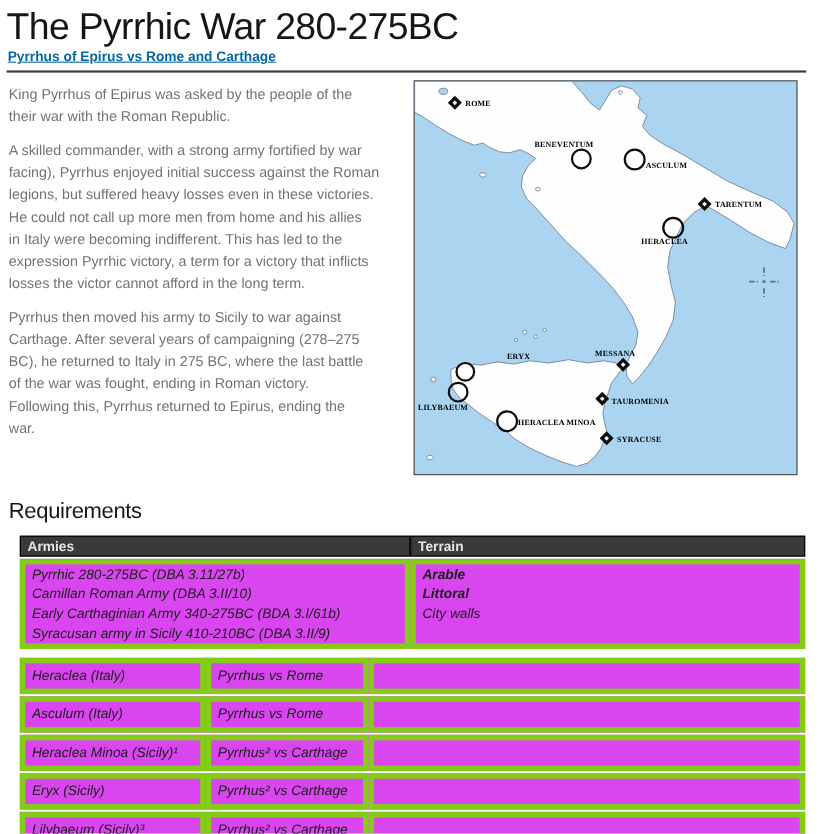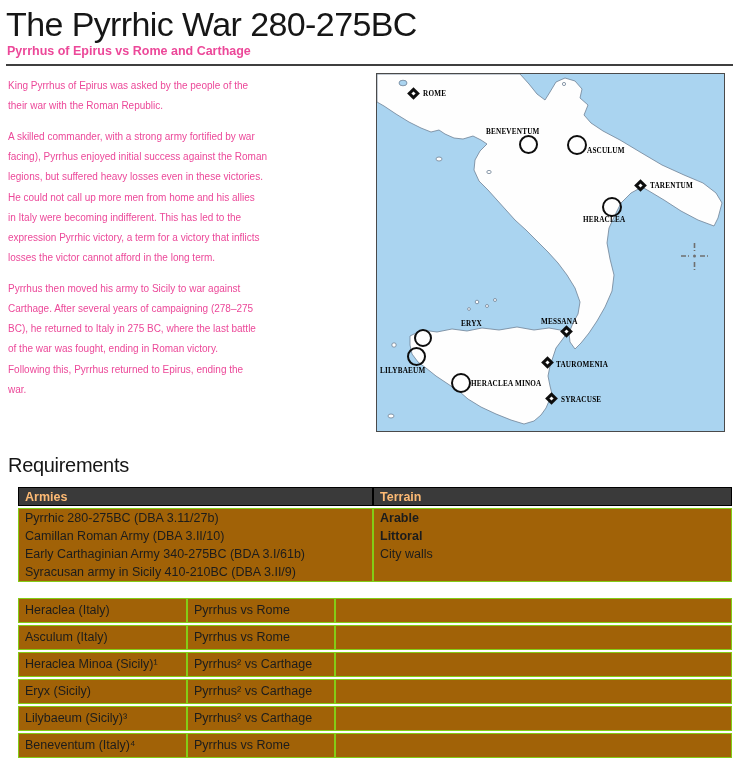--- a/index.html
+++ b/index.html
@@ -1,46 +1,46 @@
 <!DOCTYPE html>
 <html><head>
 <meta charset="utf-8">
 <style>
   html,body{margin:0;padding:0;background:#fff;}
   .page{position:relative;width:752px;height:758px;background:#fff;overflow:hidden;
         font-family:"Liberation Sans",sans-serif;color:#1f1f1f;}
   
   .title{position:absolute;top:5px;left:6px;margin:0;font-size:34px;font-weight:400;
          letter-spacing:-0.6px;color:#161616;white-space:nowrap;}
-  .subtitle{position:absolute;top:44px;left:7px;font-size:12.5px;font-weight:700;color:#ec4899;}
+  .subtitle{position:absolute;top:44px;left:7px;font-size:12.5px;font-weight:700;color:#0369a1;text-decoration:underline;}
   .rule{position:absolute;top:64px;left:6px;width:727px;height:2px;background:#3f3f3f;}
   
   .intro{position:absolute;top:76px;left:8px;width:366px;}
-  .intro p{margin:0 0 10.5px 0;font-size:10px;line-height:20.2px;color:#ec4899;}
+  .intro p{margin:0 0 10.5px 0;font-size:13px;line-height:20.2px;color:#737373;}
   .intro .ln{display:block;white-space:nowrap;}
   
   .map{position:absolute;left:376px;top:73px;width:347px;height:357px;
        border:1px solid #4a4a4a;background:#aad4f0;}
   .map svg.coast{position:absolute;left:0;top:0;}
   .marker{position:absolute;box-sizing:border-box;}
   .m-circle{border:2px solid #0d0d0d;border-radius:50%;background:transparent;}
   .m-diamond{width:9px;height:9px;background:#0d0d0d;transform:rotate(45deg);
              display:flex;align-items:center;justify-content:center;}
   .m-core{width:3.5px;height:3.5px;background:#fff;}
   .m-label{position:absolute;font-family:"Liberation Serif",serif;font-weight:700;
            font-size:7.2px;letter-spacing:0.2px;color:#000;white-space:nowrap;}
   
   .h2{position:absolute;top:454px;left:8px;margin:0;font-size:20px;font-weight:400;
       letter-spacing:-0.3px;color:#161616;}
   
   table.doc{position:absolute;left:18px;border-collapse:separate;border-spacing:0 2px;
             table-layout:fixed;font-size:12.5px;color:#1c1c1c;}
-  table.doc th{background:#3a3a3a;color:#fdba74;font-weight:700;text-align:left;
+  table.doc th{background:#3a3a3a;color:#e5e5e5;font-weight:700;text-align:left;
                padding:1px 6px;height:15px;border:1px solid #000;}
-  table.doc td{background:#a16207;border:1px solid #84cc16;padding:0 6px;vertical-align:top;}
+  table.doc td{background:#d946ef;border:5px solid #84cc16;padding:0 6px;vertical-align:top;font-style:italic;}
   table.req{top:485px;width:714px;}
   table.req td{height:72px;}
   .cl{line-height:18px;white-space:nowrap;}
   .cl.bold{font-weight:700;}
   table.bat{top:596px;width:714px;}
   table.bat td{height:15px;padding:4px 6px;line-height:15px;white-space:nowrap;}
   .footnote{position:absolute;top:772px;left:14px;font-size:14px;font-weight:700;color:#111;}
 </style>
 </head>
 <body>

